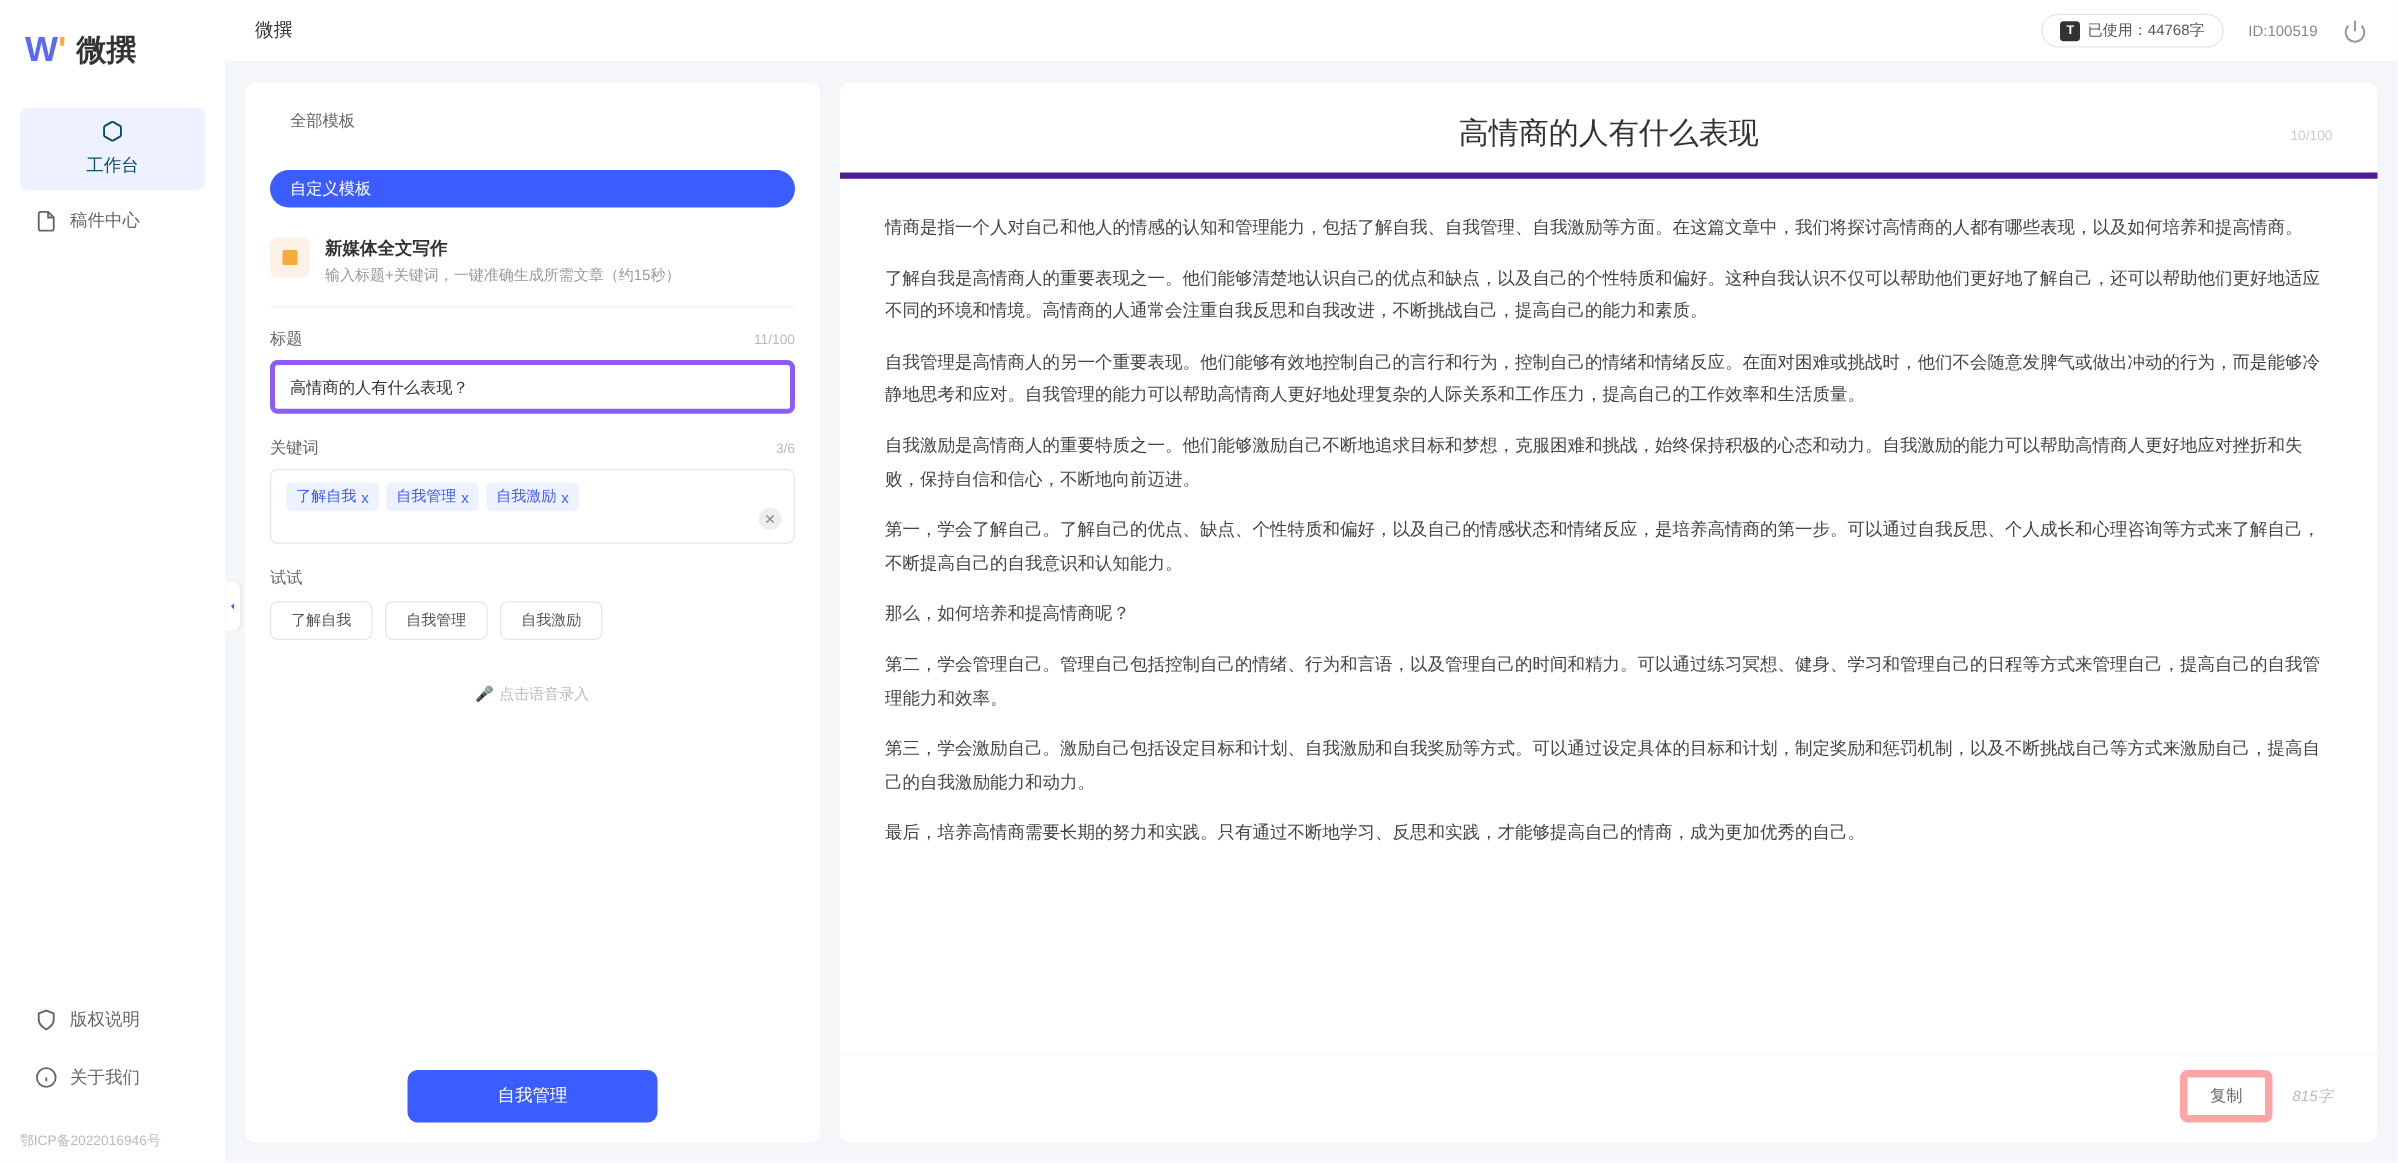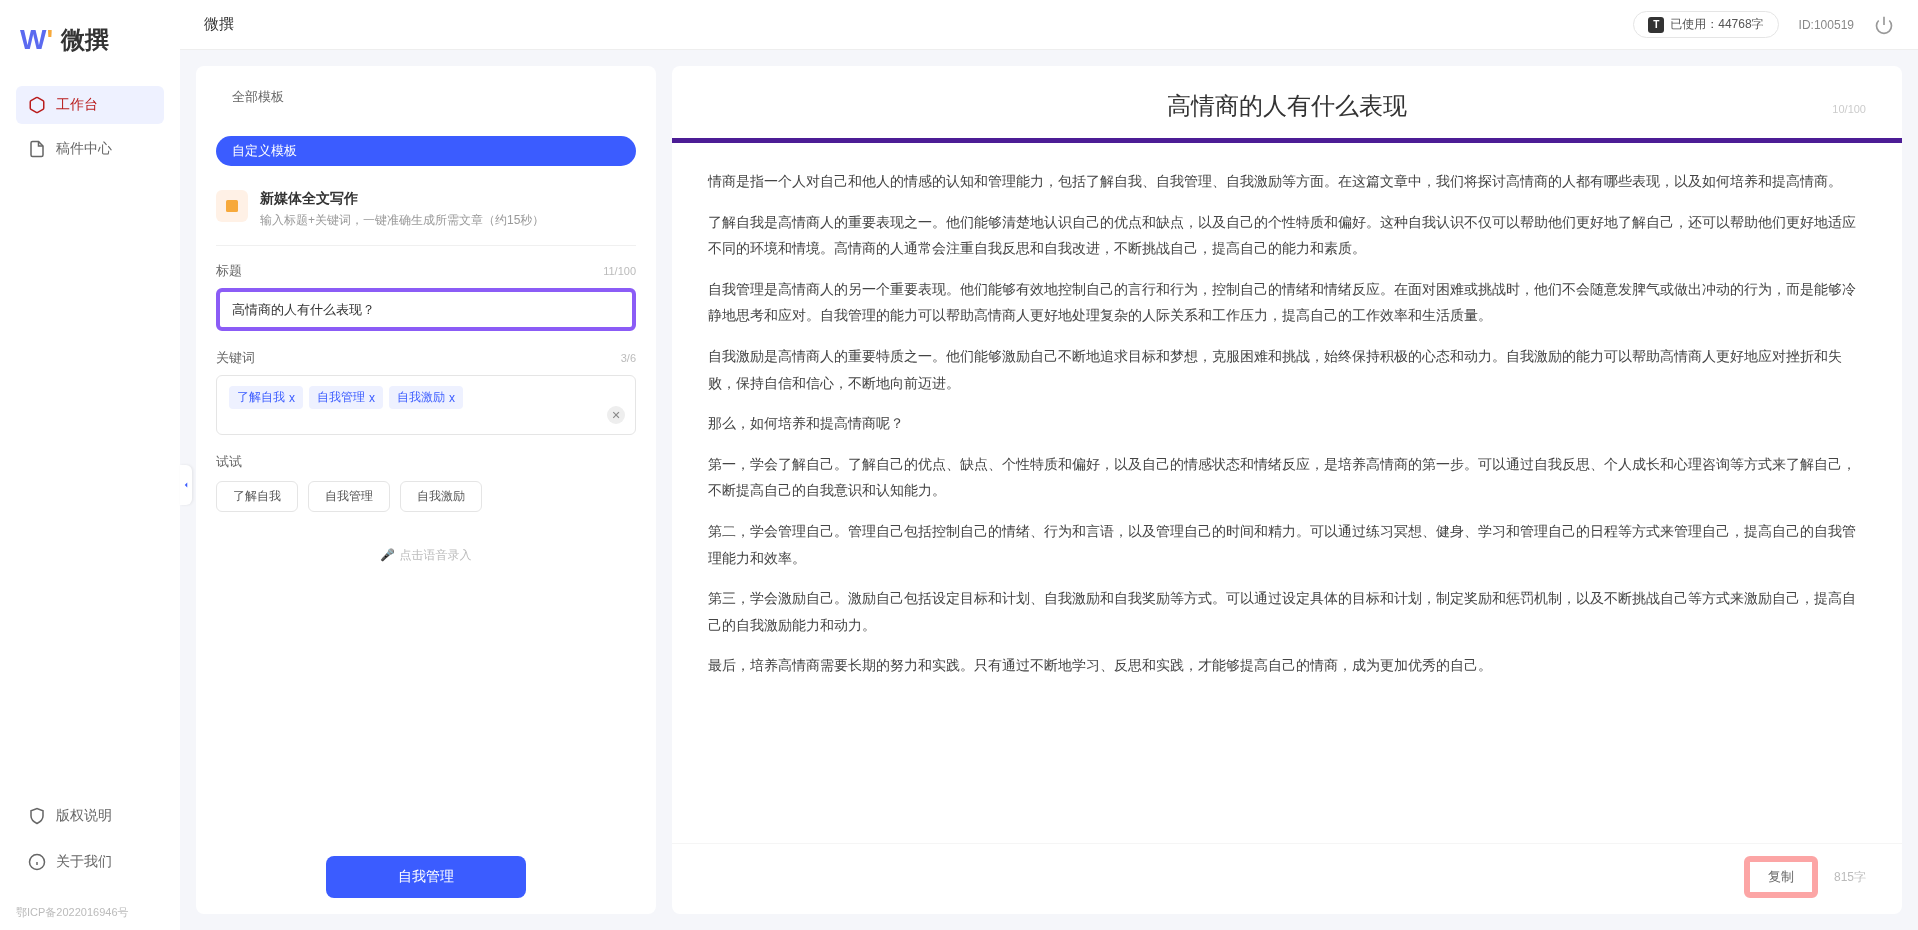--- a/index.html
+++ b/index.html
@@ -9,21 +9,21 @@
     
     
     .sidebar { width: 180px; background: #fff; display: flex; flex-direction: column; }
     .logo { padding: 24px 20px 30px; display: flex; align-items: center; gap: 8px; }
     .logo-mark { font-size: 28px; font-weight: bold; }
     .logo-mark .w1 { color: #5b6af0; }
     .logo-mark .w2 { color: #f7a93b; }
     .logo-text { font-size: 24px; font-weight: 600; color: #333; }
     .nav { flex: 1; padding: 0 16px; }
     .nav-item { display: flex; align-items: center; gap: 10px; padding: 10px 12px; border-radius: 6px; cursor: pointer; color: #666; margin-bottom: 6px; }
-    .nav-item.active { color: #b91c1c; background: #eef1ff; }
+    .nav-item.active { color: #0c4a6e; background: #eef1ff; flex-direction: column; }
     .nav-item .icon { width: 18px; height: 18px; display: inline-flex; align-items: center; justify-content: center; }
     .sidebar-bottom { padding: 16px; }
     .sidebar-bottom .nav-item { margin-bottom: 8px; }
     .icp { font-size: 11px; color: #bbb; padding: 0 16px 10px; }
     
     
     .main { flex: 1; display: flex; flex-direction: column; }
     .topbar { height: 50px; background: #fff; display: flex; align-items: center; padding: 0 24px; border-bottom: 1px solid #eee; }
     .topbar-title { font-size: 15px; color: #333; }
     .topbar-spacer { flex: 1; }
@@ -73,21 +73,21 @@
     .panel-right { flex: 1; padding: 24px 0 16px; display: flex; flex-direction: column; }
     .output-title-row { position: relative; padding: 0 36px 16px; border-bottom: 5px solid #4c1d95; margin-bottom: 25px; }
     .output-title { font-size: 24px; text-align: center; color: #333; font-weight: 500; }
     .output-title-counter { position: absolute; right: 36px; bottom: 23px; font-size: 11px; color: #ccc; }
     
     .output-body { flex: 1; overflow-y: auto; padding: 0 36px; font-size: 14px; line-height: 1.9; color: #444; }
     .output-body p { margin-bottom: 14px; }
     
     .output-footer { display: flex; justify-content: flex-end; align-items: center; gap: 16px; padding: 12px 36px 0; border-top: 1px solid #f5f5f5; }
     .copy-btn { border: 6px solid #fca5a5; background: #fff; padding: 6px 18px; border-radius: 6px; font-size: 13px; color: #666; cursor: pointer; }
-    .char-count { font-size: 12px; color: #bbb; }
+    .char-count { font-size: 12px; color: #bbb; font-style: italic; }
     
     .collapse-handle { position: absolute; left: 180px; top: 50%; width: 12px; height: 40px; background: #fff; border-radius: 0 6px 6px 0; display: flex; align-items: center; justify-content: center; color: #3b5cff; cursor: pointer; box-shadow: 1px 0 3px rgba(0,0,0,0.08); }
     
     svg { width: 100%; height: 100%; }
   </style>
 </head>
 <body>
 
 <div class="app">
 
@@ -228,22 +228,22 @@
       <div class="panel panel-right">
         <div class="output-title-row">
           <h1 class="output-title">高情商的人有什么表现</h1>
           <span class="output-title-counter">10/100</span>
         </div>
         <div class="output-body" id="output-body">
             <p>情商是指一个人对自己和他人的情感的认知和管理能力，包括了解自我、自我管理、自我激励等方面。在这篇文章中，我们将探讨高情商的人都有哪些表现，以及如何培养和提高情商。</p>
             <p>了解自我是高情商人的重要表现之一。他们能够清楚地认识自己的优点和缺点，以及自己的个性特质和偏好。这种自我认识不仅可以帮助他们更好地了解自己，还可以帮助他们更好地适应不同的环境和情境。高情商的人通常会注重自我反思和自我改进，不断挑战自己，提高自己的能力和素质。</p>
             <p>自我管理是高情商人的另一个重要表现。他们能够有效地控制自己的言行和行为，控制自己的情绪和情绪反应。在面对困难或挑战时，他们不会随意发脾气或做出冲动的行为，而是能够冷静地思考和应对。自我管理的能力可以帮助高情商人更好地处理复杂的人际关系和工作压力，提高自己的工作效率和生活质量。</p>
             <p>自我激励是高情商人的重要特质之一。他们能够激励自己不断地追求目标和梦想，克服困难和挑战，始终保持积极的心态和动力。自我激励的能力可以帮助高情商人更好地应对挫折和失败，保持自信和信心，不断地向前迈进。</p>
+            <p>第一，学会了解自己。了解自己的优点、缺点、个性特质和偏好，以及自己的情感状态和情绪反应，是培养高情商的第一步。可以通过自我反思、个人成长和心理咨询等方式来了解自己，不断提高自己的自我意识和认知能力。</p>
             <p>那么，如何培养和提高情商呢？</p>
-            <p>第一，学会了解自己。了解自己的优点、缺点、个性特质和偏好，以及自己的情感状态和情绪反应，是培养高情商的第一步。可以通过自我反思、个人成长和心理咨询等方式来了解自己，不断提高自己的自我意识和认知能力。</p>
             <p>第二，学会管理自己。管理自己包括控制自己的情绪、行为和言语，以及管理自己的时间和精力。可以通过练习冥想、健身、学习和管理自己的日程等方式来管理自己，提高自己的自我管理能力和效率。</p>
             <p>第三，学会激励自己。激励自己包括设定目标和计划、自我激励和自我奖励等方式。可以通过设定具体的目标和计划，制定奖励和惩罚机制，以及不断挑战自己等方式来激励自己，提高自己的自我激励能力和动力。</p>
             <p>最后，培养高情商需要长期的努力和实践。只有通过不断地学习、反思和实践，才能够提高自己的情商，成为更加优秀的自己。</p>
           </div>
         <div class="output-footer">
           <button class="copy-btn">复制</button>
           <span class="char-count">815字</span>
         </div>
       </div>
     </div>

